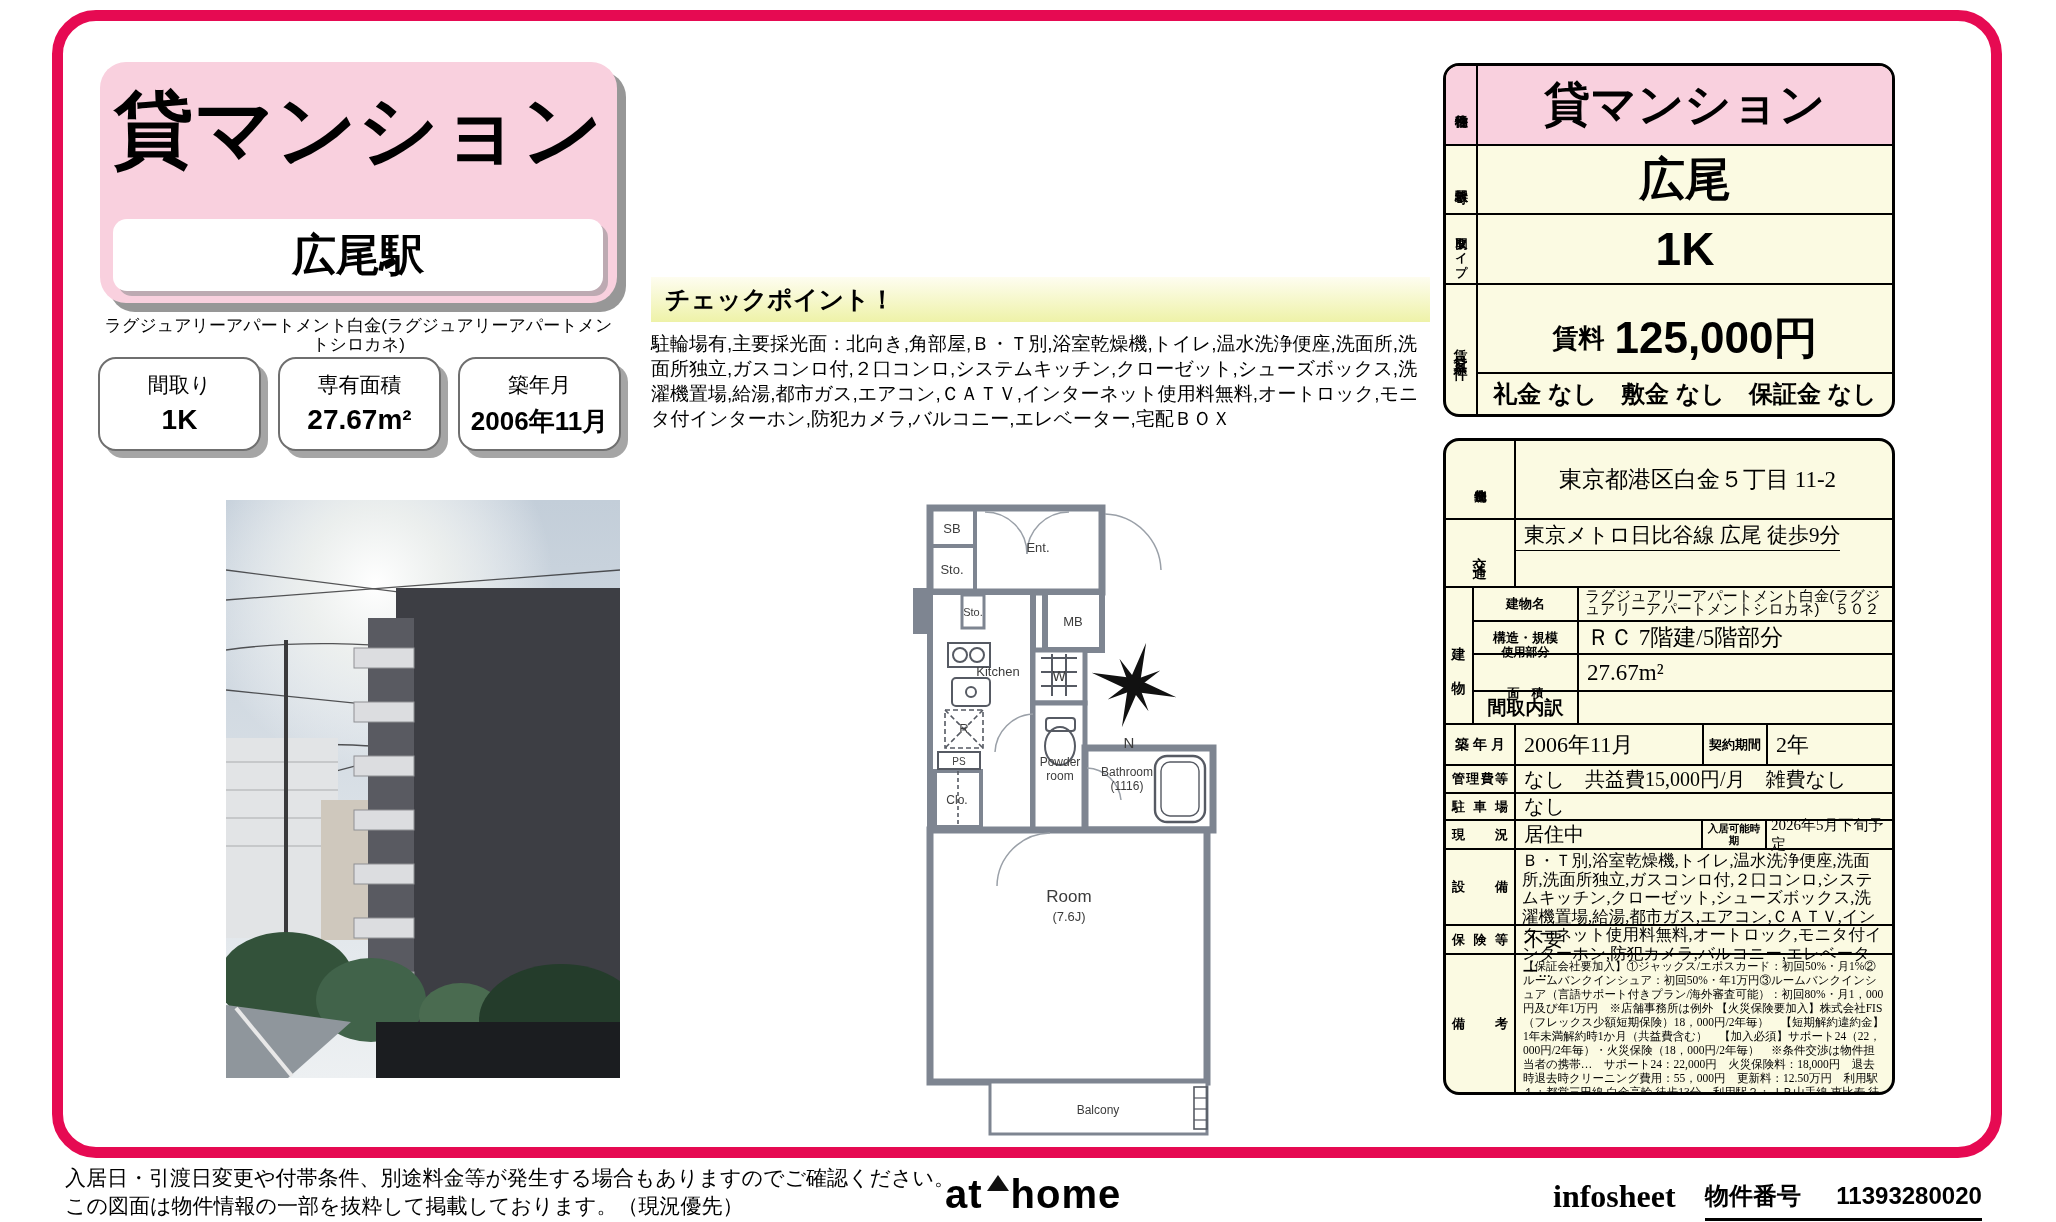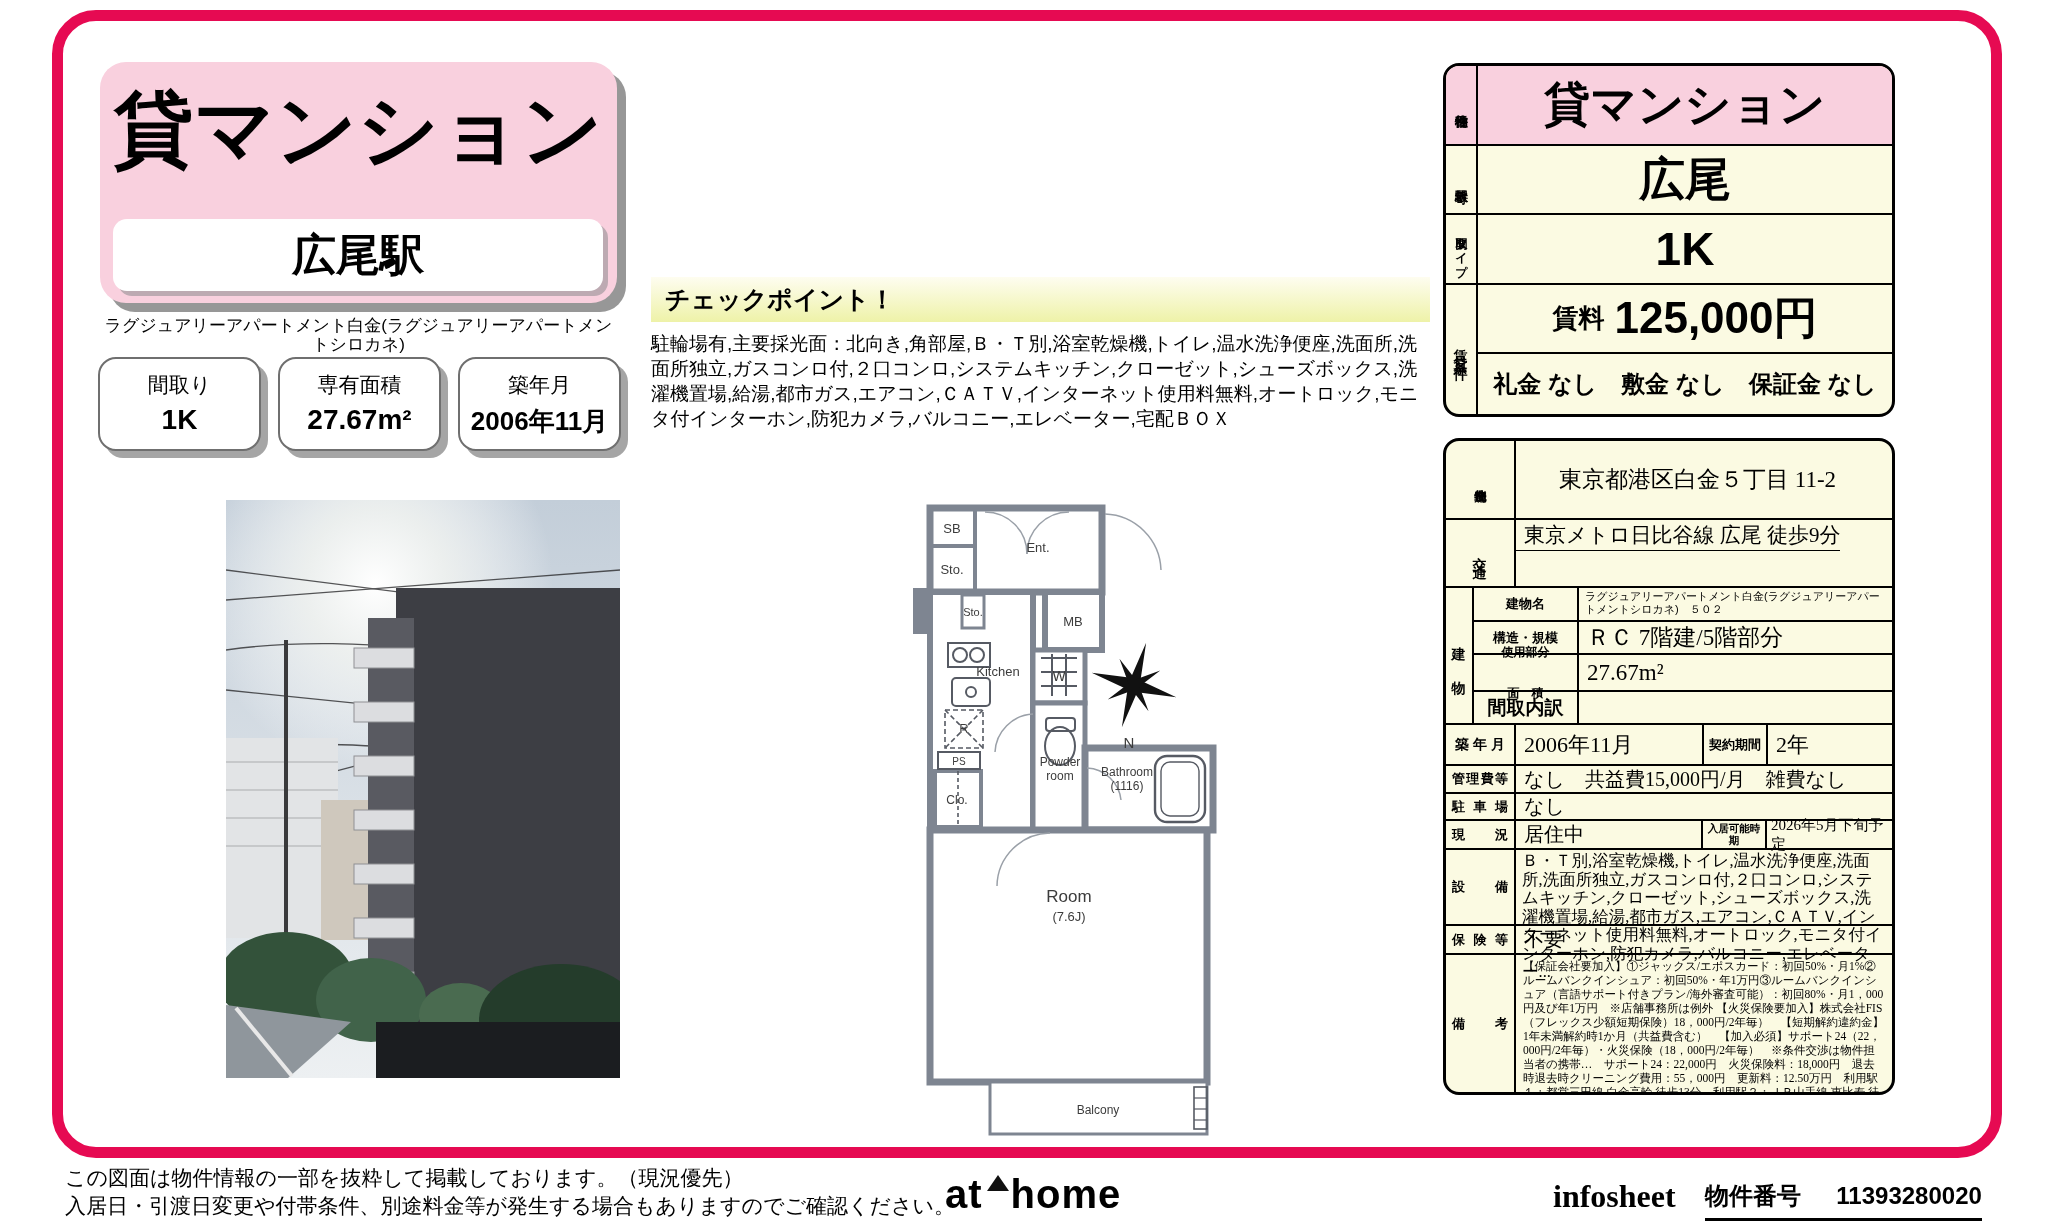--- a/index.html
+++ b/index.html
@@ -227,21 +227,21 @@
     <div class="trow" style="height:70px;">
       <div class="lcell" style="width:32px;">
           <span class="vtext" style="font-size:12px;">間取タイプ</span>
         </div>
       <div class="vcell" style="font-size:46px;font-weight:bold;">1K</div>
     </div>
     <div class="trow" style="flex:1;">
       <div class="lcell" style="width:32px;">
           <span class="vtext" style="font-size:14px;letter-spacing:6px;">賃貸条件</span>
         </div>
-      <div style="flex:1;display:flex;flex-direction:column;min-width:0;">
+      <div style="flex:1;display:flex;flex-direction:column;min-width:0;margin-top:20px;">
         <div class="vcell" style="height:69px;border-bottom:2px solid #000;flex:0 0 auto;">
           <span style="font-size:26px;font-weight:bold;margin-right:10px;">賃料</span>
           <span style="font-size:44px;font-weight:bold;">125,000円</span>
         </div>
         <div class="vcell" style="flex:1;font-size:24px;font-weight:bold;">礼金 なし　敷金 なし　保証金 なし</div>
       </div>
     </div>
   </div>
 
   <div class="abs tbl" style="top:438px;height:657px;">
@@ -260,21 +260,21 @@
         <div class="vcell" style="flex:1;"></div>
       </div>
     </div>
     <div class="trow" style="height:137px;">
       <div class="lcell" style="width:28px;">
           <span class="vtext" style="font-size:14px;letter-spacing:34px;padding-top:28px;">建物</span>
         </div>
       <div style="flex:1;display:flex;flex-direction:column;min-width:0;">
         <div style="display:flex;height:34px;border-bottom:2px solid #000;box-sizing:border-box;">
           <div class="lcell" style="width:105px;font-size:13px;font-weight:bold;">建物名</div>
-          <div class="vcell left" style="font-size:11px;line-height:12.5px;padding:2px 6px;display:block;">ラグジュアリーアパートメント白金(ラグジュアリーアパートメントシロカネ)　５０２</div>
+          <div class="vcell left" style="font-size:15px;line-height:12.5px;padding:2px 6px;display:block;">ラグジュアリーアパートメント白金(ラグジュアリーアパートメントシロカネ)　５０２</div>
         </div>
         <div style="display:flex;height:33px;border-bottom:2px solid #000;box-sizing:border-box;">
           <div class="lcell" style="width:105px;font-size:13px;font-weight:bold;">構造・規模</div>
           <div class="vcell left serif" style="font-size:23px;padding-left:8px;">ＲＣ 7階建/5階部分</div>
         </div>
         <div style="display:flex;height:37px;border-bottom:2px solid #000;box-sizing:border-box;">
           <div class="lcell" style="width:105px;flex-direction:column;font-size:12px;font-weight:bold;line-height:13px;gap:28px;">
             <span>使用部分</span>
             <span>面　積</span>
           </div>
@@ -328,22 +328,22 @@
     </div>
     <div class="trow" style="flex:1;">
       <div class="lcell" style="width:70px;">
           <span class="spread" style="width:56px;font-size:13px;">備　考</span>
         </div>
       <div class="vcell left serif" style="display:block;font-size:11.5px;line-height:14px;padding:4px 7px;">【保証会社要加入】①ジャックス/エポスカード：初回50%・月1%②ルームバンクインシュア：初回50%・年1万円③ルームバンクインシュア（言語サポート付きプラン/海外審査可能）：初回80%・月1，000円及び年1万円　※店舗事務所は例外 【火災保険要加入】株式会社FIS（フレックス少額短期保険）18，000円/2年毎）　【短期解約違約金】1年未満解約時1か月（共益費含む）　【加入必須】サポート24（22，000円/2年毎）・火災保険（18，000円/2年毎）　※条件交渉は物件担当者の携帯…　サポート24：22,000円　火災保険料：18,000円　退去時退去時クリーニング費用：55，000円　更新料：12.50万円　利用駅１：都営三田線 白金高輪 徒歩13分　利用駅２：ＪＲ山手線 恵比寿 徒歩18分</div>
     </div>
   </div>
 
   <div class="abs foot-disc">
+    <div>入居日・引渡日変更や付帯条件、別途料金等が発生する場合もありますのでご確認ください。</div>
     <div>この図面は物件情報の一部を抜粋して掲載しております。（現況優先）</div>
-    <div>入居日・引渡日変更や付帯条件、別途料金等が発生する場合もありますのでご確認ください。</div>
   </div>
   <div class="abs athome">
     <span>at</span>
     <span class="caret"></span>
     <span>home</span>
   </div>
   <div class="abs infosheet">infosheet</div>
   <div class="abs propnum">
     <span>物件番号</span>
     <span style="display:inline-block;width:22px;"></span>

